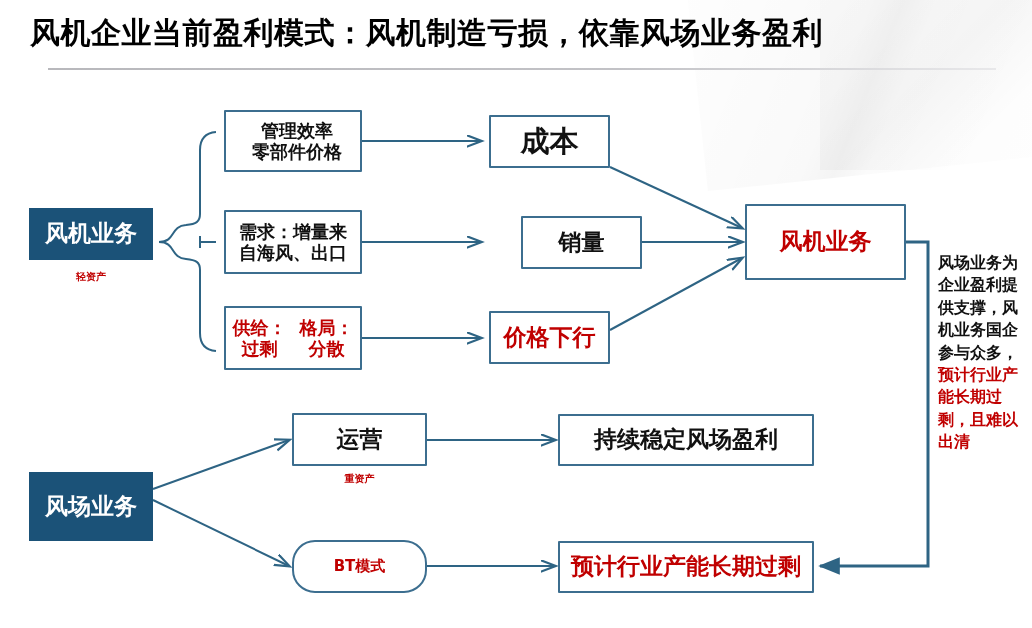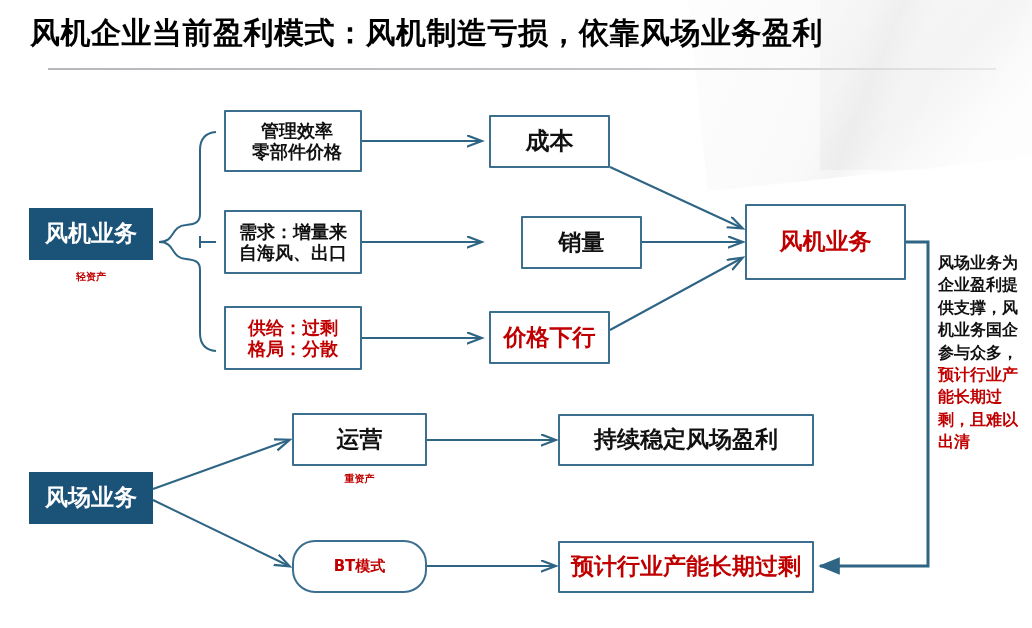--- a/index.html
+++ b/index.html
@@ -182,34 +182,34 @@
   <div class="node box txt-black" style="left:224px; top:110px; width:138px; height:62px; font-size:18px; font-weight:bold; flex-direction:column;padding-left:8px;">
     <span>管理效率</span>
     <span>零部件价格</span>
   </div>
 
   <div class="node box txt-black" style="left:224px; top:210px; width:138px; height:64px; font-size:18px; font-weight:bold; flex-direction:column;">
     <span>需求：增量来</span>
     <span>自海风、出口</span>
   </div>
 
-  <div class="node box txt-red" style="left:224px; top:306px; width:138px; height:64px; font-size:18px; font-weight:bold; flex-direction:column;">
+  <div class="node box txt-red" style="left:224px; top:306px; width:138px; height:64px; font-size:18px; font-weight:bold; flex-direction:row;">
     <span>供给：过剩</span>
     <span>格局：分散</span>
   </div>
 
-  <div class="node box txt-black" style="left:489px; top:115px; width:121px; height:53px; font-size:24px; font-weight:bold;">成本</div>
+  <div class="node box txt-black" style="left:489px; top:115px; width:121px; height:53px; font-size:29px; font-weight:bold;">成本</div>
 
   <div class="node box txt-black" style="left:489px; top:216px; width:121px; height:53px; font-size:23px; font-weight:bold;margin-left:32px;">销量</div>
 
   <div class="node box txt-red" style="left:489px; top:311px; width:121px; height:53px; font-size:23px; font-weight:bold;">价格下行</div>
 
   <div class="node box txt-red" style="left:745px; top:204px; width:161px; height:76px; font-size:23px; font-weight:bold;">风机业务</div>
 
-  <div class="node filled" style="left:29px; top:472px; width:124px; height:52px; font-size:23px; font-weight:bold;">风场业务</div>
+  <div class="node filled" style="left:29px; top:472px; width:124px; height:69px; font-size:23px; font-weight:bold;">风场业务</div>
 
   <div class="node box txt-black" style="left:292px; top:413px; width:135px; height:53px; font-size:23px; font-weight:bold;">运营</div>
   <div class="caption" style="left:292px; top:472px; width:135px;">重资产</div>
 
   <div class="node box txt-red" style="left:292px; top:540px; width:135px; height:53px; font-size:15px; font-weight:bold;border-radius:23px;">BT模式</div>
 
   <div class="node box txt-black" style="left:558px; top:414px; width:256px; height:52px; font-size:23px; font-weight:bold;">持续稳定风场盈利</div>
 
   <div class="node box txt-red" style="left:558px; top:541px; width:256px; height:52px; font-size:23px; font-weight:bold;">预计行业产能长期过剩</div>
 

